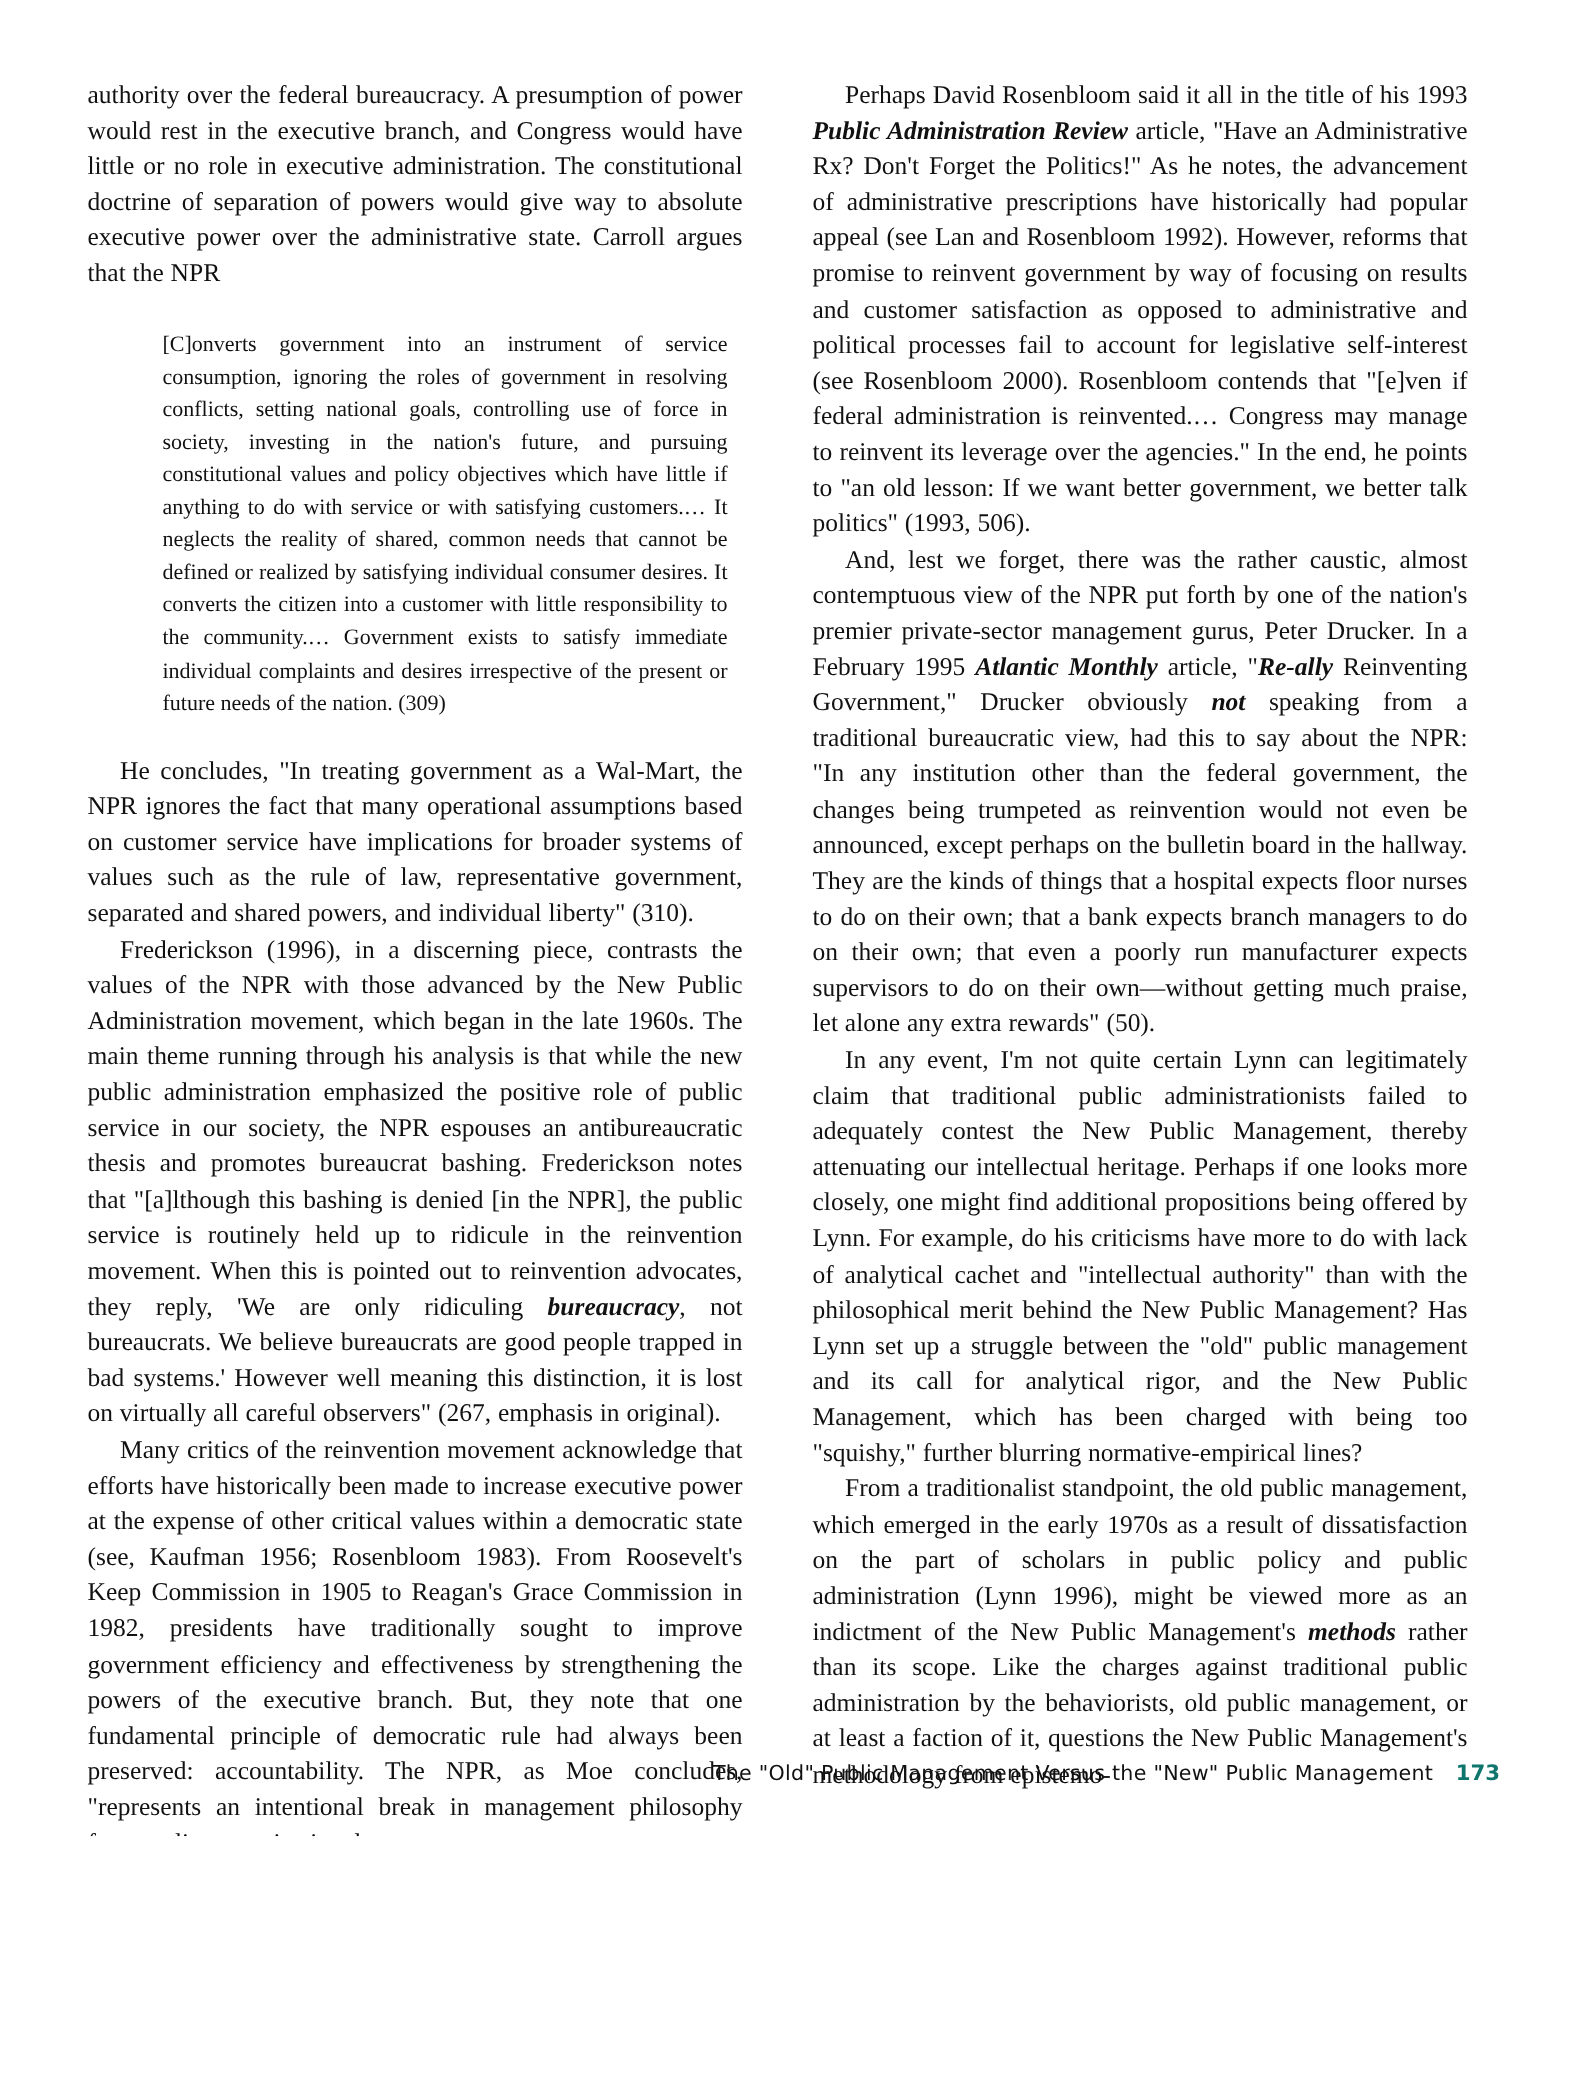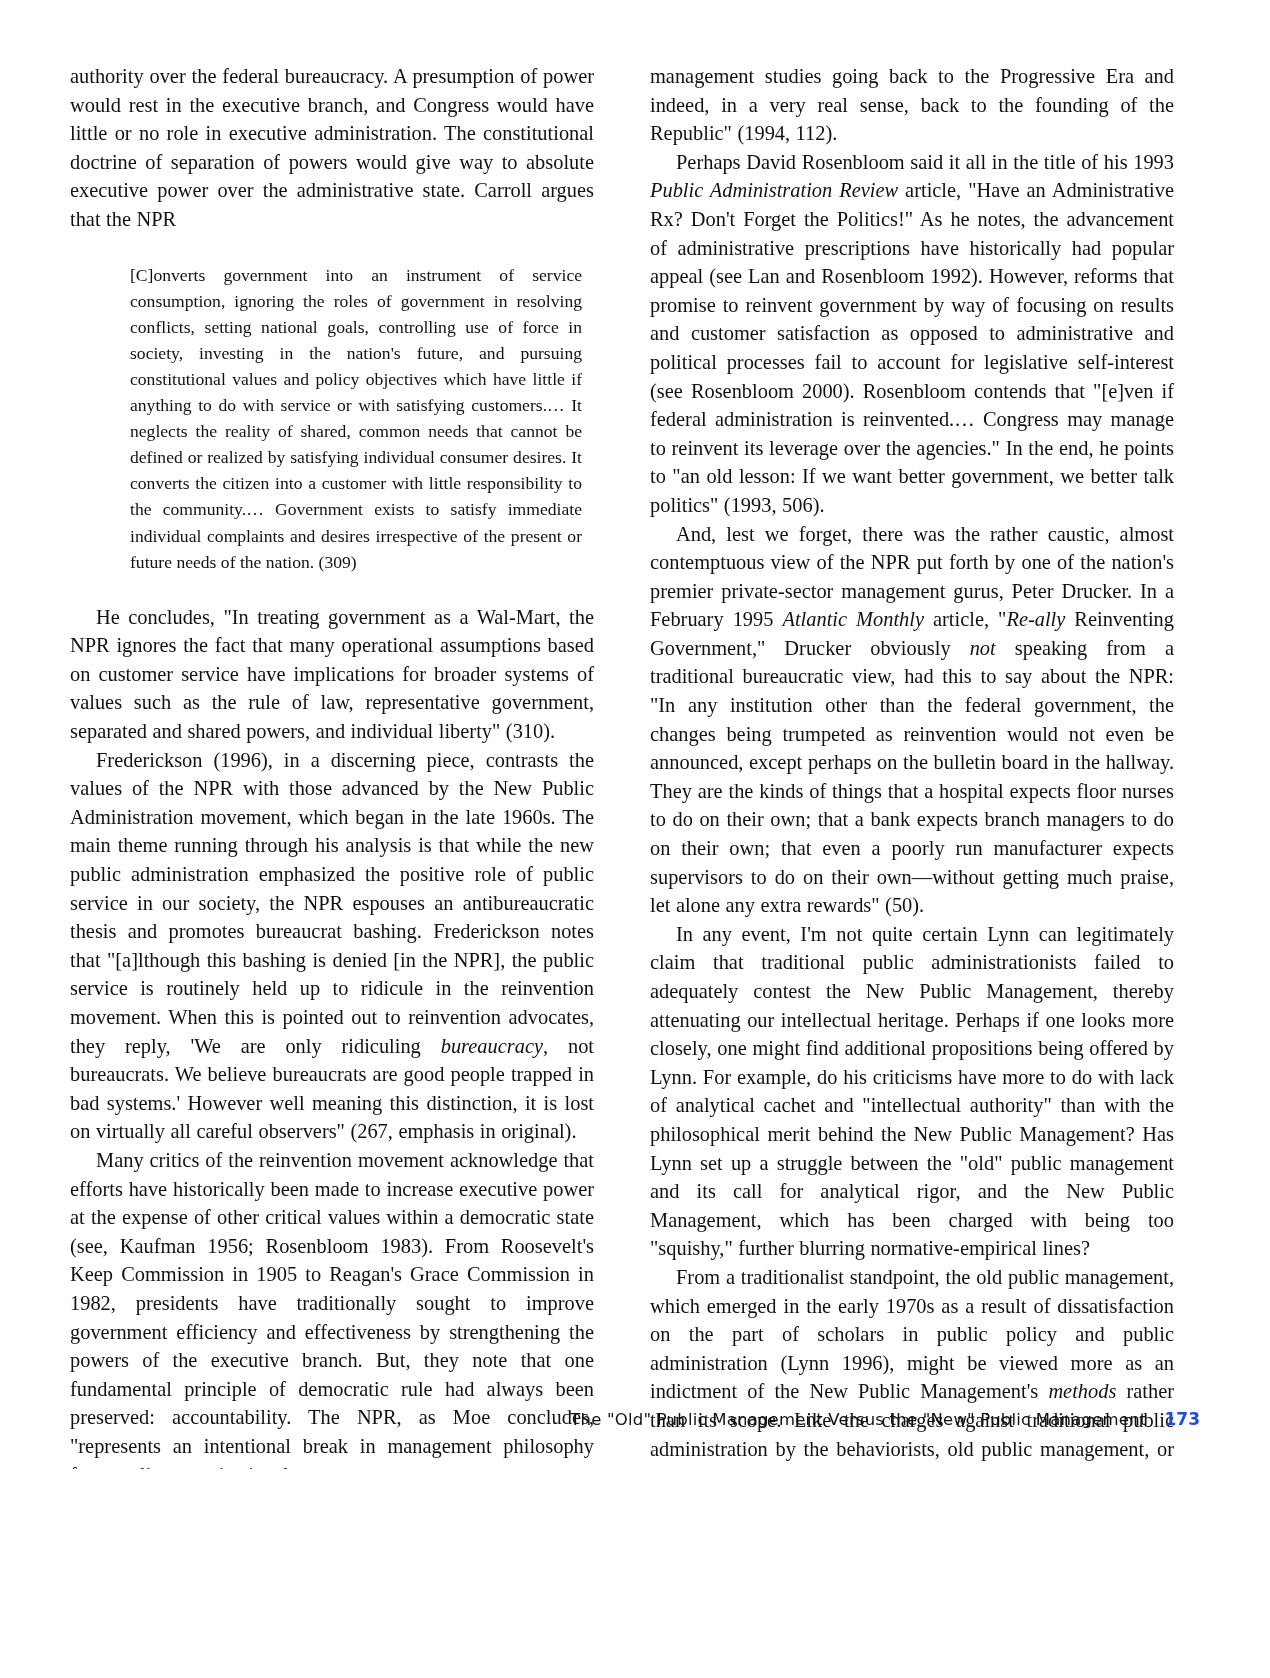--- a/index.html
+++ b/index.html
@@ -70,23 +70,23 @@
     font-family: "DejaVu Sans", "Liberation Sans", sans-serif;
     font-size: 16.5px;
     letter-spacing: 0.2px;
     color: #111111;
     white-space: nowrap;
   }
   .footer-page {
     font-family: "DejaVu Sans", "Liberation Sans", sans-serif;
     font-size: 17px;
     font-weight: 600;
-    color: #1d4ed8;
+    color: #0f766e;
   }
-  i, em { font-style: italic; }
+  i, em { font-style: italic; font-weight: bold; }
 </style>
 </head>
 <body>
 
 <div class="page">
 
   <div class="columns">
 
     <div class="col">
 
@@ -99,21 +99,20 @@
       <p class="body-par">He concludes, "In treating government as a Wal-Mart, the NPR ignores the fact that many operational assumptions based on customer service have implications for broader systems of values such as the rule of law, representative government, separated and shared powers, and individual liberty" (310).</p>
 
       <p class="body-par"><span>Frederickson (1996), in a discerning piece, contrasts the values of the NPR with those advanced by the New Public Administration movement, which began in the late 1960s. The main theme running through his analysis is that while the new public administration emphasized the positive role of public service in our society, the NPR espouses an antibureaucratic thesis and promotes bureaucrat bashing. Frederickson notes that "[a]lthough this bashing is denied [in the NPR], the public service is routinely held up to ridicule in the reinvention movement. When this is pointed out to reinvention advocates, they reply, 'We are only ridiculing </span><i>bureaucracy</i><span>, not bureaucrats. We believe bureaucrats are good people trapped in bad systems.' However well meaning this distinction, it is lost on virtually all careful observers" (267, emphasis in original).</span></p>
 
       <p class="body-par">Many critics of the reinvention movement acknowledge that efforts have historically been made to increase executive power at the expense of other critical values within a democratic state (see, Kaufman 1956; Rosenbloom 1983). From Roosevelt's Keep Commission in 1905 to Reagan's Grace Commission in 1982, presidents have traditionally sought to improve government efficiency and effectiveness by strengthening the powers of the executive branch. But, they note that one fundamental principle of democratic rule had always been preserved: accountability. The NPR, as Moe concludes, "represents an intentional break in management philosophy from earlier organizational</p>
 
     </div>
 
     <div class="col">
 
-      <p class="body-par no-indent">management studies going back to the Progressive Era and indeed, in a very real sense, back to the founding of the Republic" (1994, 112).</p>
 
       <p class="body-par"><span>Perhaps David Rosenbloom said it all in the title of his 1993 </span><i>Public Administration Review</i><span> article, "Have an Administrative Rx? Don't Forget the Politics!" As he notes, the advancement of administrative prescriptions have historically had popular appeal (see Lan and Rosenbloom 1992). However, reforms that promise to reinvent government by way of focusing on results and customer satisfaction as opposed to administrative and political processes fail to account for legislative self-interest (see Rosenbloom 2000). Rosenbloom contends that "[e]ven if federal administration is reinvented.… Congress may manage to reinvent its leverage over the agencies." In the end, he points to "an old lesson: If we want better government, we better talk politics" (1993, 506).</span></p>
 
       <p class="body-par"><span>And, lest we forget, there was the rather caustic, almost contemptuous view of the NPR put forth by one of the nation's premier private-sector management gurus, Peter Drucker. In a February 1995 </span><i>Atlantic Monthly</i><span> article, "</span><i>Re-ally</i><span> Reinventing Government," Drucker obviously </span><i>not</i><span> speaking from a traditional bureaucratic view, had this to say about the NPR: "In any institution other than the federal government, the changes being trumpeted as reinvention would not even be announced, except perhaps on the bulletin board in the hallway. They are the kinds of things that a hospital expects floor nurses to do on their own; that a bank expects branch managers to do on their own; that even a poorly run manufacturer expects supervisors to do on their own—without getting much praise, let alone any extra rewards" (50).</span></p>
 
       <p class="body-par">In any event, I'm not quite certain Lynn can legitimately claim that traditional public administrationists failed to adequately contest the New Public Management, thereby attenuating our intellectual heritage. Perhaps if one looks more closely, one might find additional propositions being offered by Lynn. For example, do his criticisms have more to do with lack of analytical cachet and "intellectual authority" than with the philosophical merit behind the New Public Management? Has Lynn set up a struggle between the "old" public management and its call for analytical rigor, and the New Public Management, which has been charged with being too "squishy," further blurring normative-empirical lines?</p>
 
       <p class="body-par"><span>From a traditionalist standpoint, the old public management, which emerged in the early 1970s as a result of dissatisfaction on the part of scholars in public policy and public administration (Lynn 1996), might be viewed more as an indictment of the New Public Management's </span><i>methods</i><span> rather than its scope. Like the charges against traditional public administration by the behaviorists, old public management, or at least a faction of it, questions the New Public Management's methodology from epistemo-</span></p>
 
     </div>

